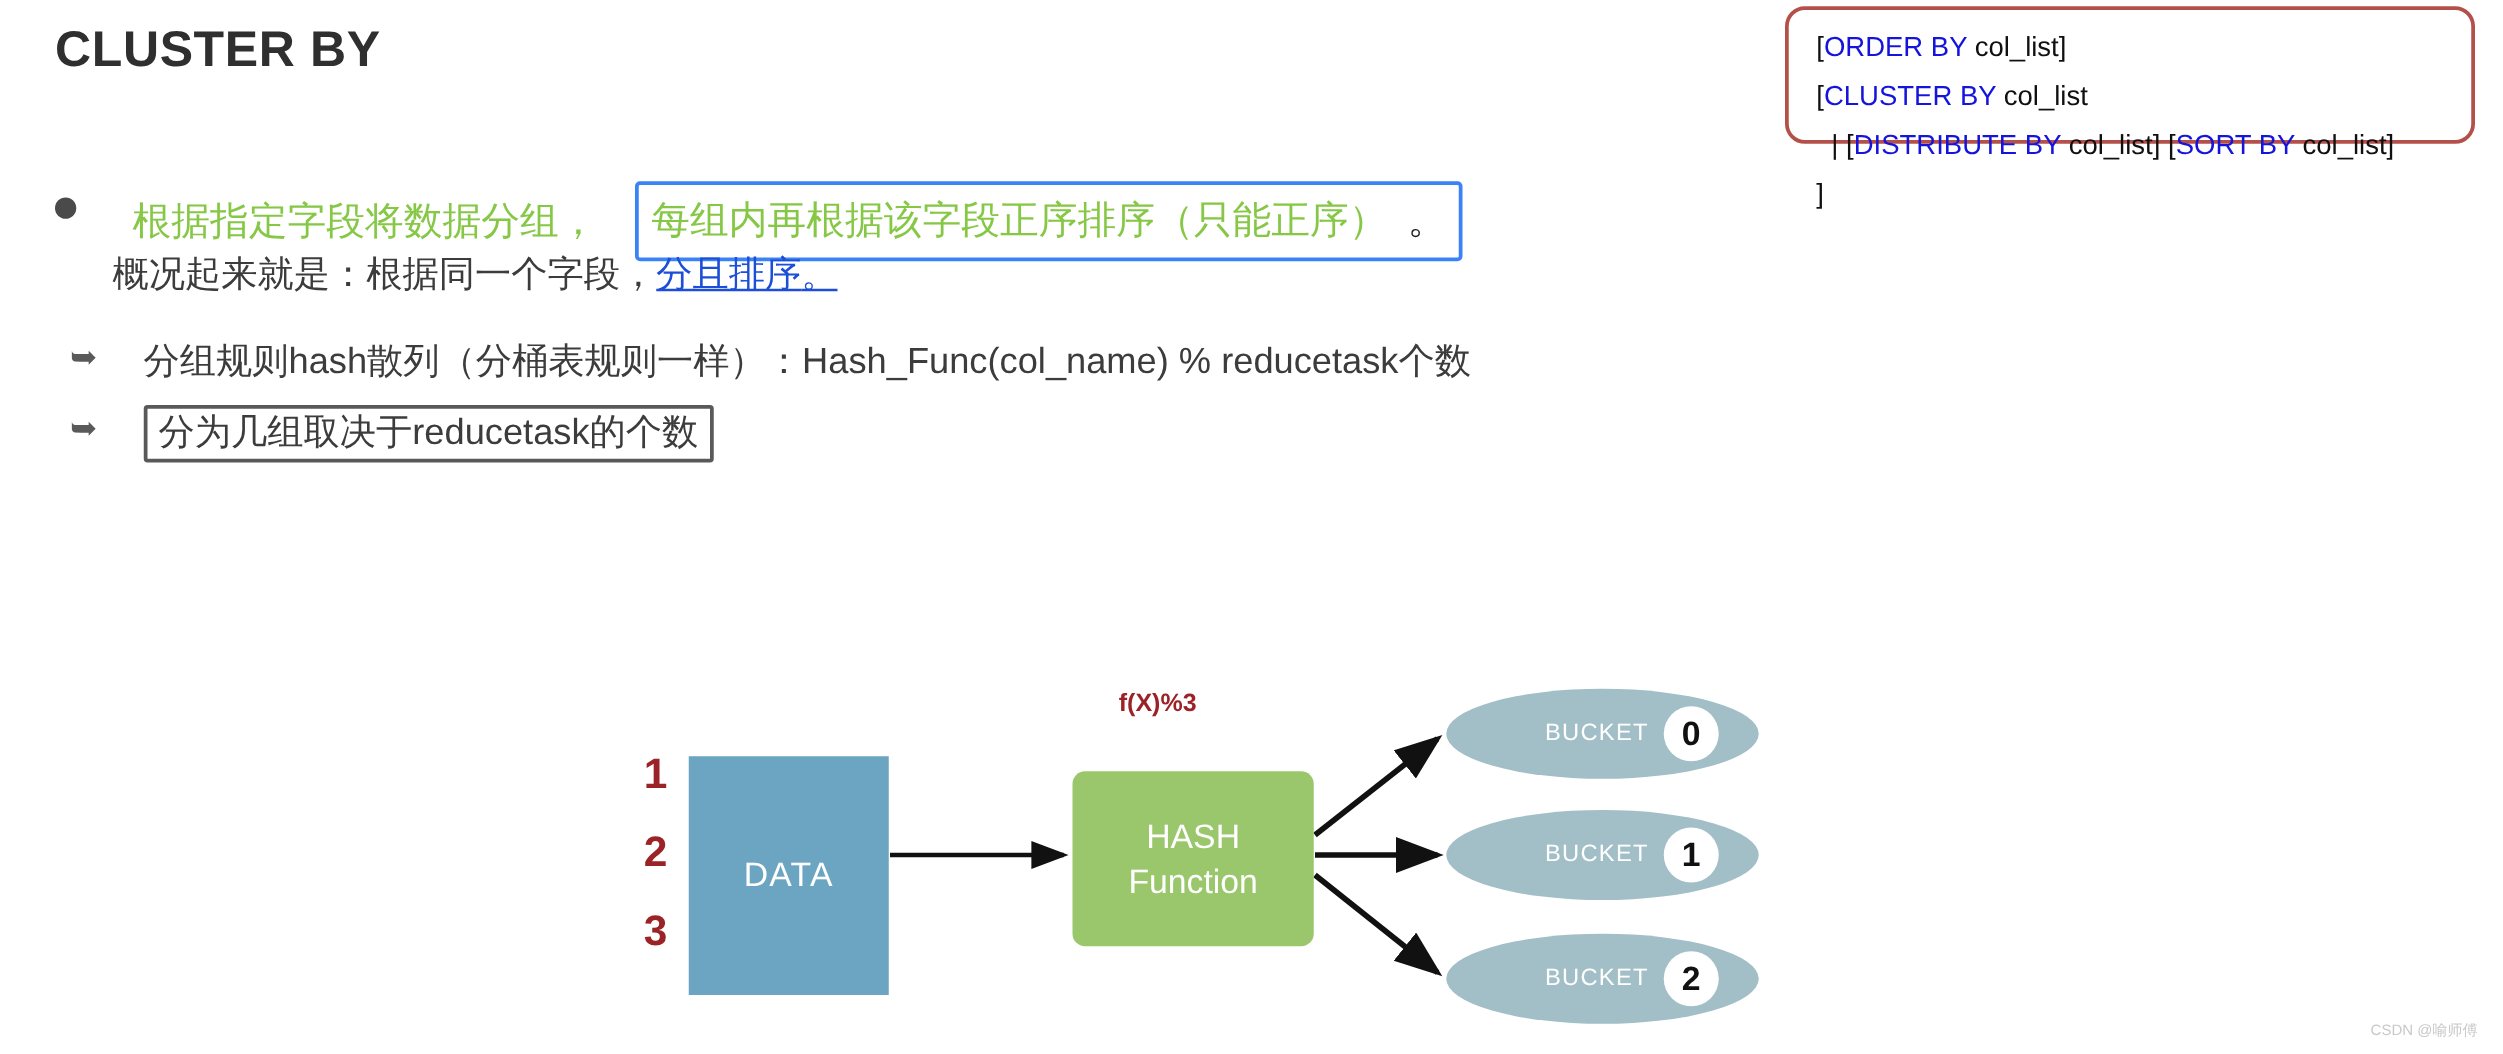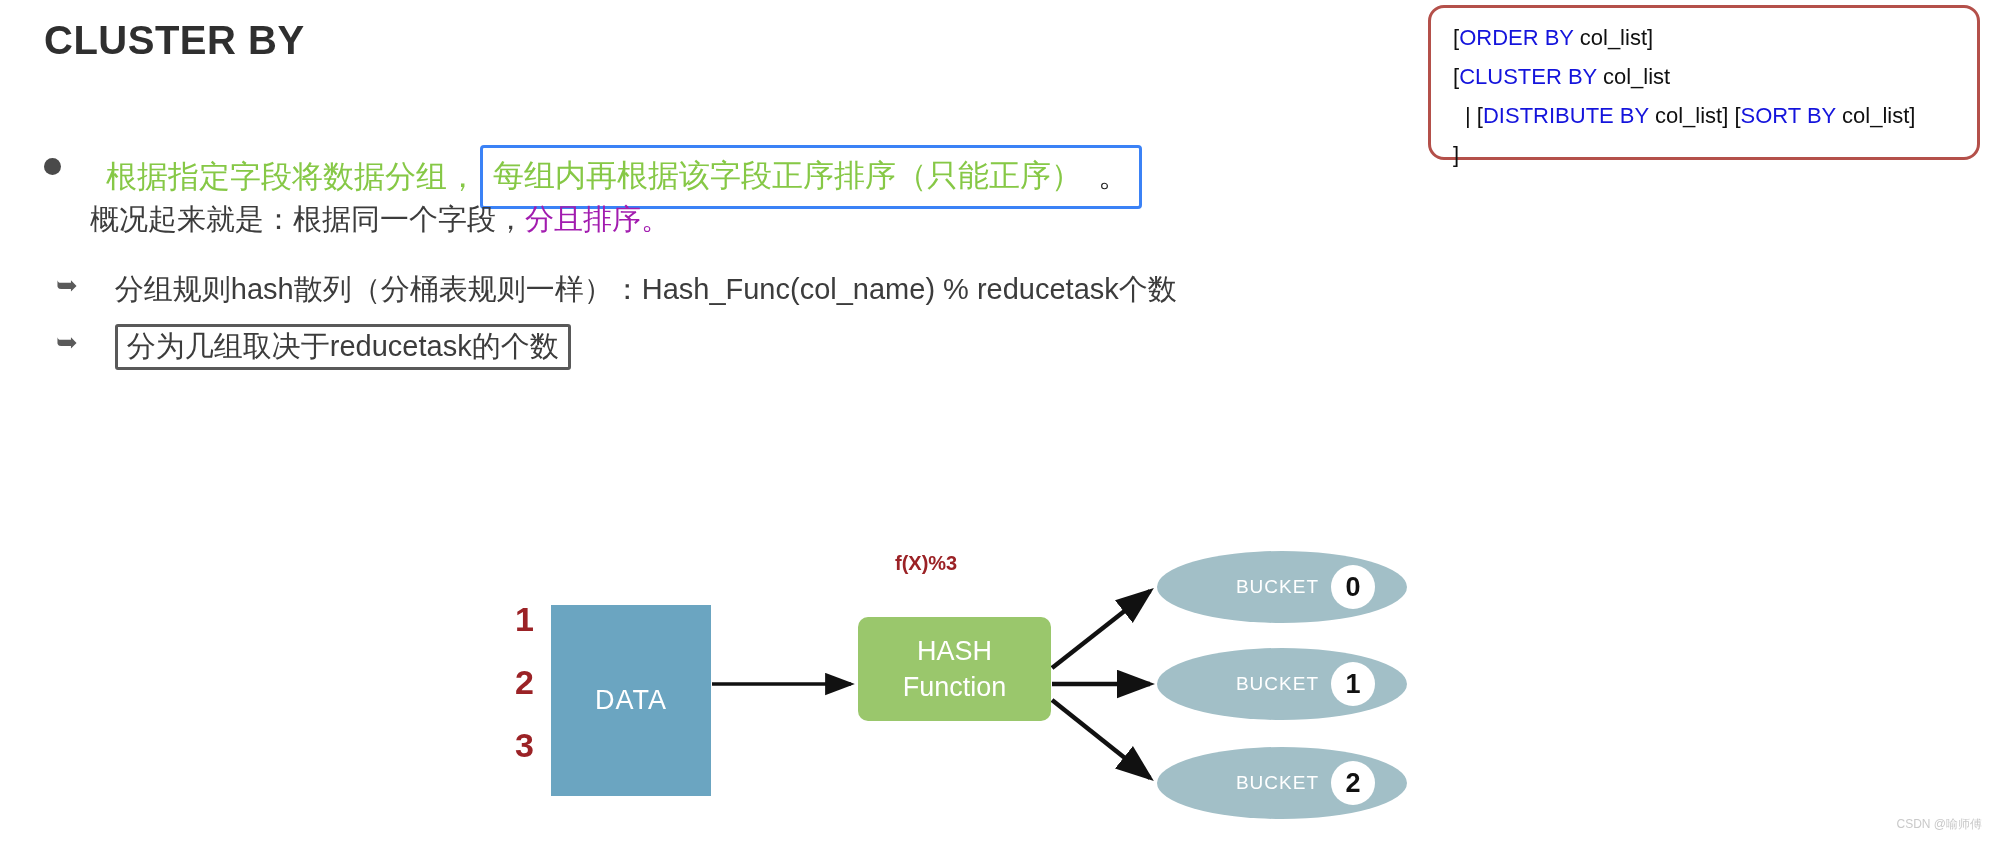--- a/index.html
+++ b/index.html
@@ -43,21 +43,21 @@
   }
   .marker-arrow {
     font-size: 26px;
     line-height: 26px;
     color: #5a5a5a;
     flex: 0 0 auto;
   }
 
   #bullet-1 { left: 44px; top: 145px; }
   #bullet-1 .marker-dot { margin-top: 13px; }
-  #bullet-1 .text-wrap { margin-left: 45px; display: flex; align-items: center; }
+  #bullet-1 .text-wrap { margin-left: 45px; display: flex; align-items: center; gap: 28px; }
   .txt-green {
     font-size: 31px;
     color: #86c846;
     line-height: 44px;
   }
   #boxed-green {
     border: 3px solid #3b82f6;
     border-radius: 4px;
     padding: 6px 10px 8px 10px;
     margin-left: 2px;
@@ -72,21 +72,21 @@
   }
 
   #sub-line {
     position: absolute;
     left: 90px;
     top: 200px;
     font-size: 29px;
     color: #3c3c3c;
     white-space: nowrap;
   }
-  #sub-line .hl-red { color: #a21caf; }
+  #sub-line .hl-red { color: #1d4ed8; text-decoration: underline; }
 
   #bullet-2 { left: 56px; top: 272px; }
   #bullet-2 .text-wrap { margin-left: 37px; }
   #bullet-3 { left: 56px; top: 329px; }
   #bullet-3 .text-wrap { margin-left: 37px; }
   .txt-plain {
     font-size: 29px;
     color: #3c3c3c;
     line-height: 34px;
   }
@@ -95,21 +95,21 @@
     border-radius: 3px;
     padding: 3px 9px 5px 9px;
   }
 
   
   #syntax-box {
     position: absolute;
     left: 1428px;
     top: 5px;
     width: 552px;
-    height: 155px;
+    height: 110px;
     border: 3px solid #b4504a;
     border-radius: 16px;
     box-sizing: border-box;
     padding: 10px 0 0 22px;
     font-family: "Liberation Sans", "DejaVu Sans", sans-serif;
     font-size: 22px;
     line-height: 39px;
     color: #101010;
   }
   #syntax-box .kw { color: #1414dc; }
@@ -147,21 +147,21 @@
     color: #ffffff;
     font-size: 27px;
     letter-spacing: 1px;
   }
 
   #hash-box {
     position: absolute;
     left: 858px;
     top: 617px;
     width: 193px;
-    height: 104px;
+    height: 140px;
     background: #9ac76c;
     border-radius: 10px;
     display: flex;
     flex-direction: column;
     align-items: center;
     justify-content: center;
     color: #ffffff;
     font-size: 27px;
     line-height: 36px;
   }

